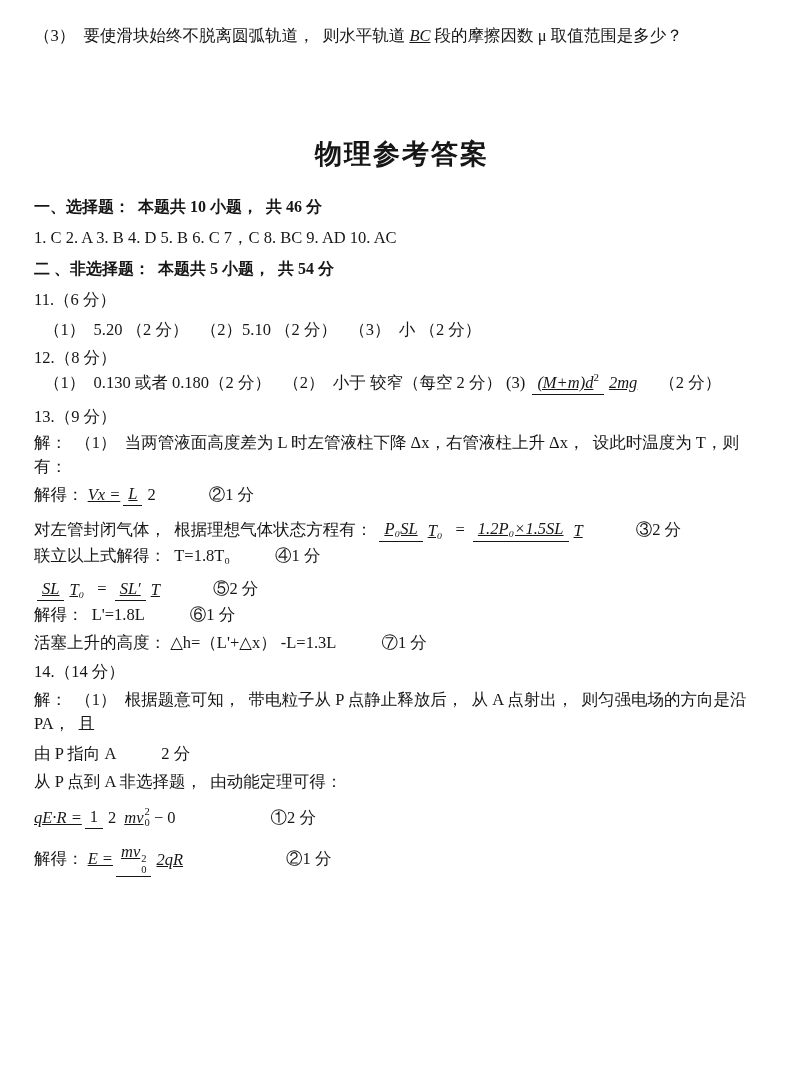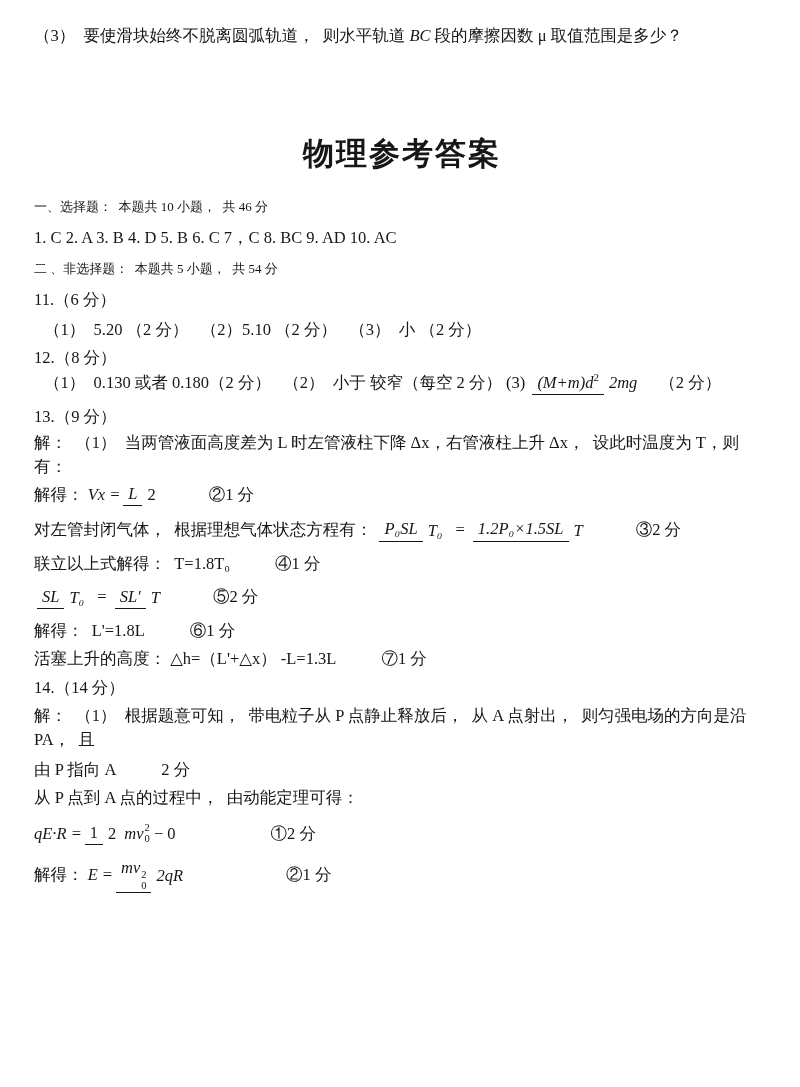--- a/index.html
+++ b/index.html
@@ -6,29 +6,29 @@
   .page {
     width:800px; min-height:1087px; box-sizing:border-box;
     background:#ffffff; color:#161616;
     font-family:"Liberation Serif","DejaVu Serif",serif;
     font-size:16.5px; line-height:1.45;
     padding:24px 30px 6px 34px;
     overflow:hidden;
   }
   .line { white-space:pre-wrap; min-height:24px; }
   .doc-title {
-    text-align:center; font-weight:700; font-size:31px; line-height:40px;
+    text-align:center; font-weight:700; font-size:27px; line-height:40px;
     margin-top:86px; letter-spacing:2px;
   }
-  .sec-heading { font-weight:400; font-size:13px; line-height:26px; white-space:pre-wrap; }
-  .mt-20{margin-top:20px}.mt-12{margin-top:8px}.mt-10{margin-top:10px}
+  .sec-heading { font-weight:700; font-size:16px; line-height:26px; white-space:pre-wrap; }
+  .mt-20{margin-top:20px}.mt-12{margin-top:0}.mt-10{margin-top:10px}
   .mt-8{margin-top:8px}.mt-6{margin-top:6px}.mt-5{margin-top:5px}
   .mt-4{margin-top:4px}.mt-3{margin-top:3px}.mt-2{margin-top:2px}.mt-n2{margin-top:-2px}
   .indent { padding-left:10px; }
-  .mi { font-style:italic; }
+  .mi { font-style:italic;text-decoration:underline; }
   
   .f-row { display:flex; align-items:center; white-space:pre-wrap; }
   .frac { display:inline-flex; flex-direction:row; align-items:center; text-align:center; margin:2px 3px; }
   .frac .num { display:block; padding:0 5px 1px 5px; border-bottom:1.4px solid #161616; line-height:1.3; }
   .frac .den { display:block; padding:1px 5px 0 5px; line-height:1.3; }
   sup { font-size:11px; }
   .eqsign { margin:0 5px; }
   .ss { display:inline-flex; flex-direction:column; align-items:flex-start; line-height:1;
         font-size:10.5px; vertical-align:-5px; margin-left:1px; }
   .ss span { display:block; }
@@ -104,21 +104,21 @@
     </span>
     <span class="score gap-md">⑤2 分</span>
   </div>
 
   <div class="line mt-12"><span>解得：  L'=1.8L</span><span class="score gap-md">⑥1 分</span></div>
   <div class="line mt-4"><span>活塞上升的高度： △h=（L'+△x） -L=1.3L</span><span class="score gap-md">⑦1 分</span></div>
 
   <div class="line mt-5">14.（14 分）</div>
   <div class="line mt-4">解：  （1）  根据题意可知，  带电粒子从 P 点静止释放后，  从 A 点射出，  则匀强电场的方向是沿 PA，  且</div>
   <div class="line mt-6"><span>由 P 指向 A</span><span class="score gap-md">2 分</span></div>
-  <div class="line mt-4">从 P 点到 A 点的过程中，  由动能定理可得：</div>
+  <div class="line mt-4">从 P 点到 A 非选择题，  由动能定理可得：</div>
 
   <div class="f-row mt-10">
     <span class="mi">qE·R =</span>
     <span class="frac">
       <span class="num">1</span>
       <span class="den">2</span>
     </span>
     <span class="mi">mv</span>
     <span class="ss"><span>2</span><span>0</span></span>
     <span> − 0</span>

